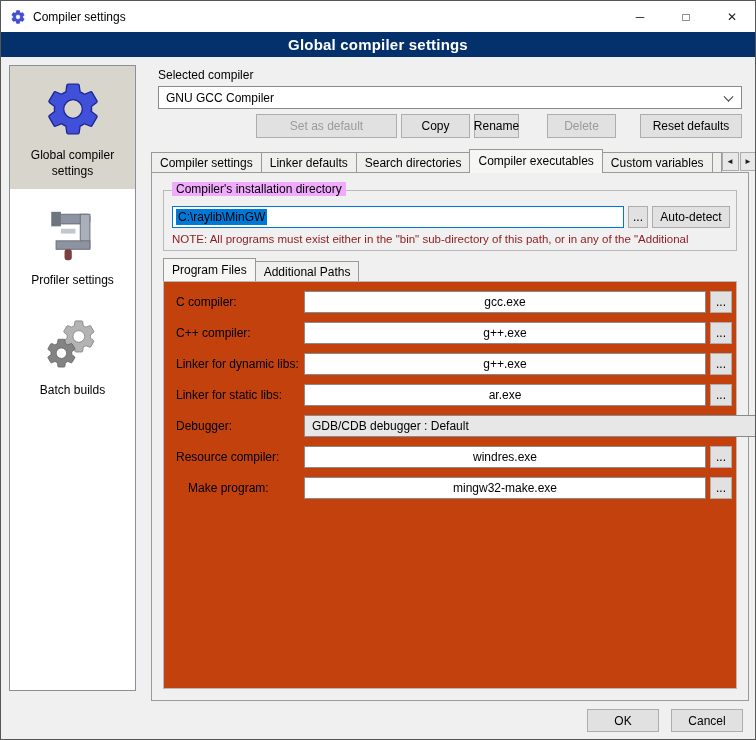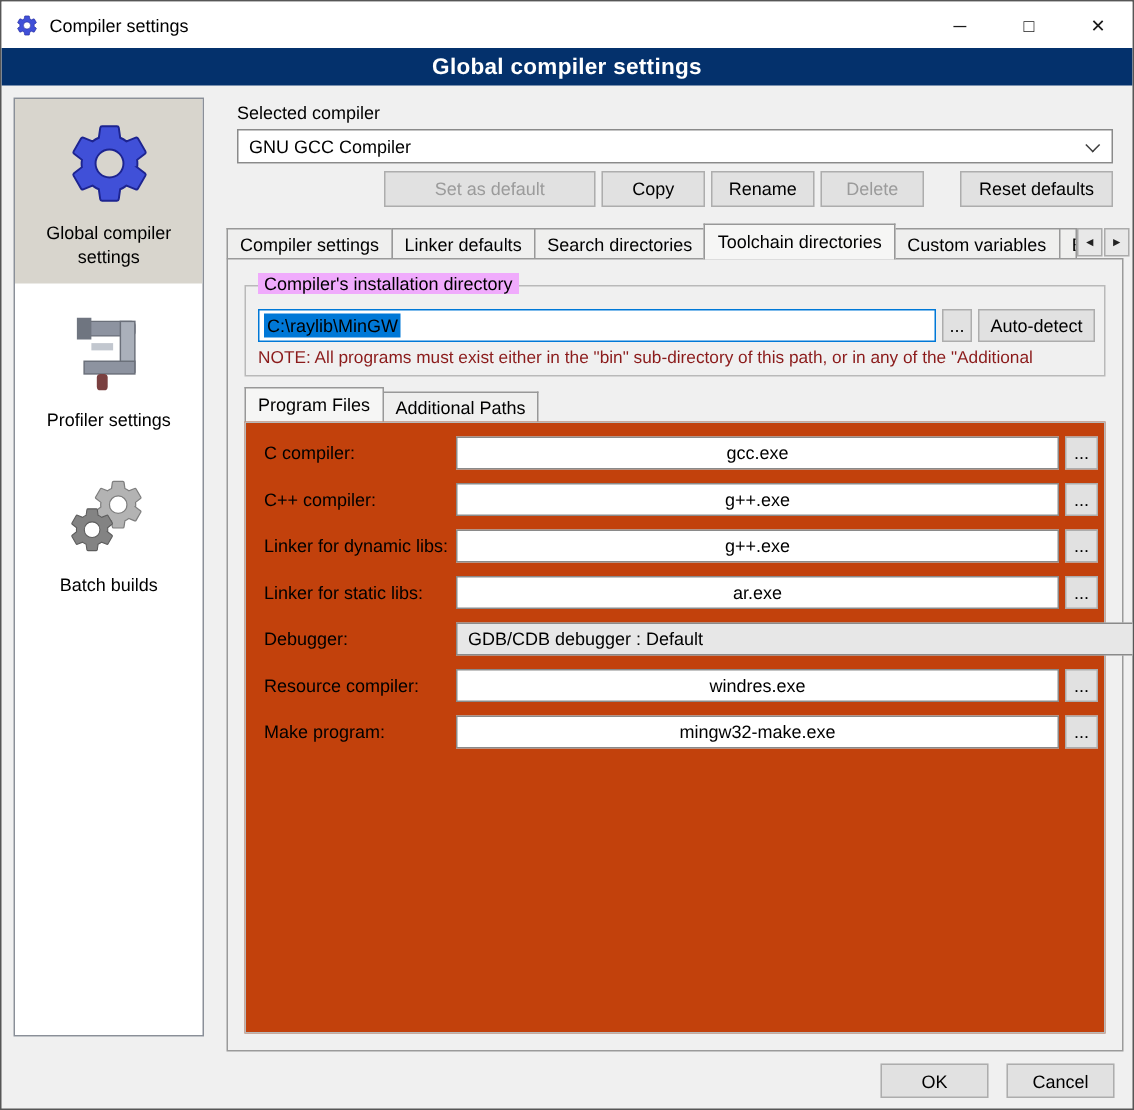--- a/index.html
+++ b/index.html
@@ -144,29 +144,29 @@
   </div>
 
   <div class="lbl" style="left:157px; top:67px;">Selected compiler</div>
   <div class="combo" style="left:157px; top:85px; width:584px; height:23px;">
     <span>GNU GCC Compiler</span>
     <span class="chev"></span>
   </div>
 
   <button class="btn disabled" style="left:255px; top:113px; width:141px; height:24px;">Set as default</button>
   <button class="btn" style="left:400px; top:113px; width:69px; height:24px;">Copy</button>
-  <button class="btn" style="left:473px; top:113px; width:69px; height:24px;">Rename</button>
+  <button class="btn" style="left:473px; top:113px; width:45px; height:24px;">Rename</button>
   <button class="btn disabled" style="left:546px; top:113px; width:69px; height:24px;">Delete</button>
   <button class="btn" style="left:639px; top:113px; width:102px; height:24px;">Reset defaults</button>
 
   <div class="tabbar" style="left:150px; top:148px; width:602px; height:24px;">
     <div class="tab">Compiler settings</div>
     <div class="tab">Linker defaults</div>
     <div class="tab">Search directories</div>
-    <div class="tab active">Toolchain directories</div>
+    <div class="tab active">Compiler executables</div>
     <div class="tab">Custom variables</div>
     <div class="tab truncated">Buil</div>
     <div class="tab-scrollers">
       <div class="scroll-btn">◄</div>
       <div class="scroll-btn">►</div>
     </div>
   </div>
 
   <div class="panel"></div>
 
@@ -206,21 +206,21 @@
     <span class="form-label" style="top:137px;">Debugger:</span>
     <div class="combo gray form-select" style="top:133px;">
       <span>GDB/CDB debugger : Default</span>
       <span class="chev"></span>
     </div>
 
     <span class="form-label" style="top:168px;">Resource compiler:</span>
     <input class="tinput form-input" style="top: 164px;" value="windres.exe">
     <button class="btn form-browse" style="top:164px;">...</button>
 
-    <span class="form-label" style="top:199px;">Make program:</span>
+    <span class="form-label" style="top:199px;margin-left:12px;">Make program:</span>
     <input class="tinput form-input" style="top: 195px;" value="mingw32-make.exe">
     <button class="btn form-browse" style="top:195px;">...</button>
 
   </div>
 
   <button class="btn footer-btn" style="left:586px; top:708px;">OK</button>
   <button class="btn footer-btn" style="left:670px; top:708px;">Cancel</button>
 
 </div>
 

